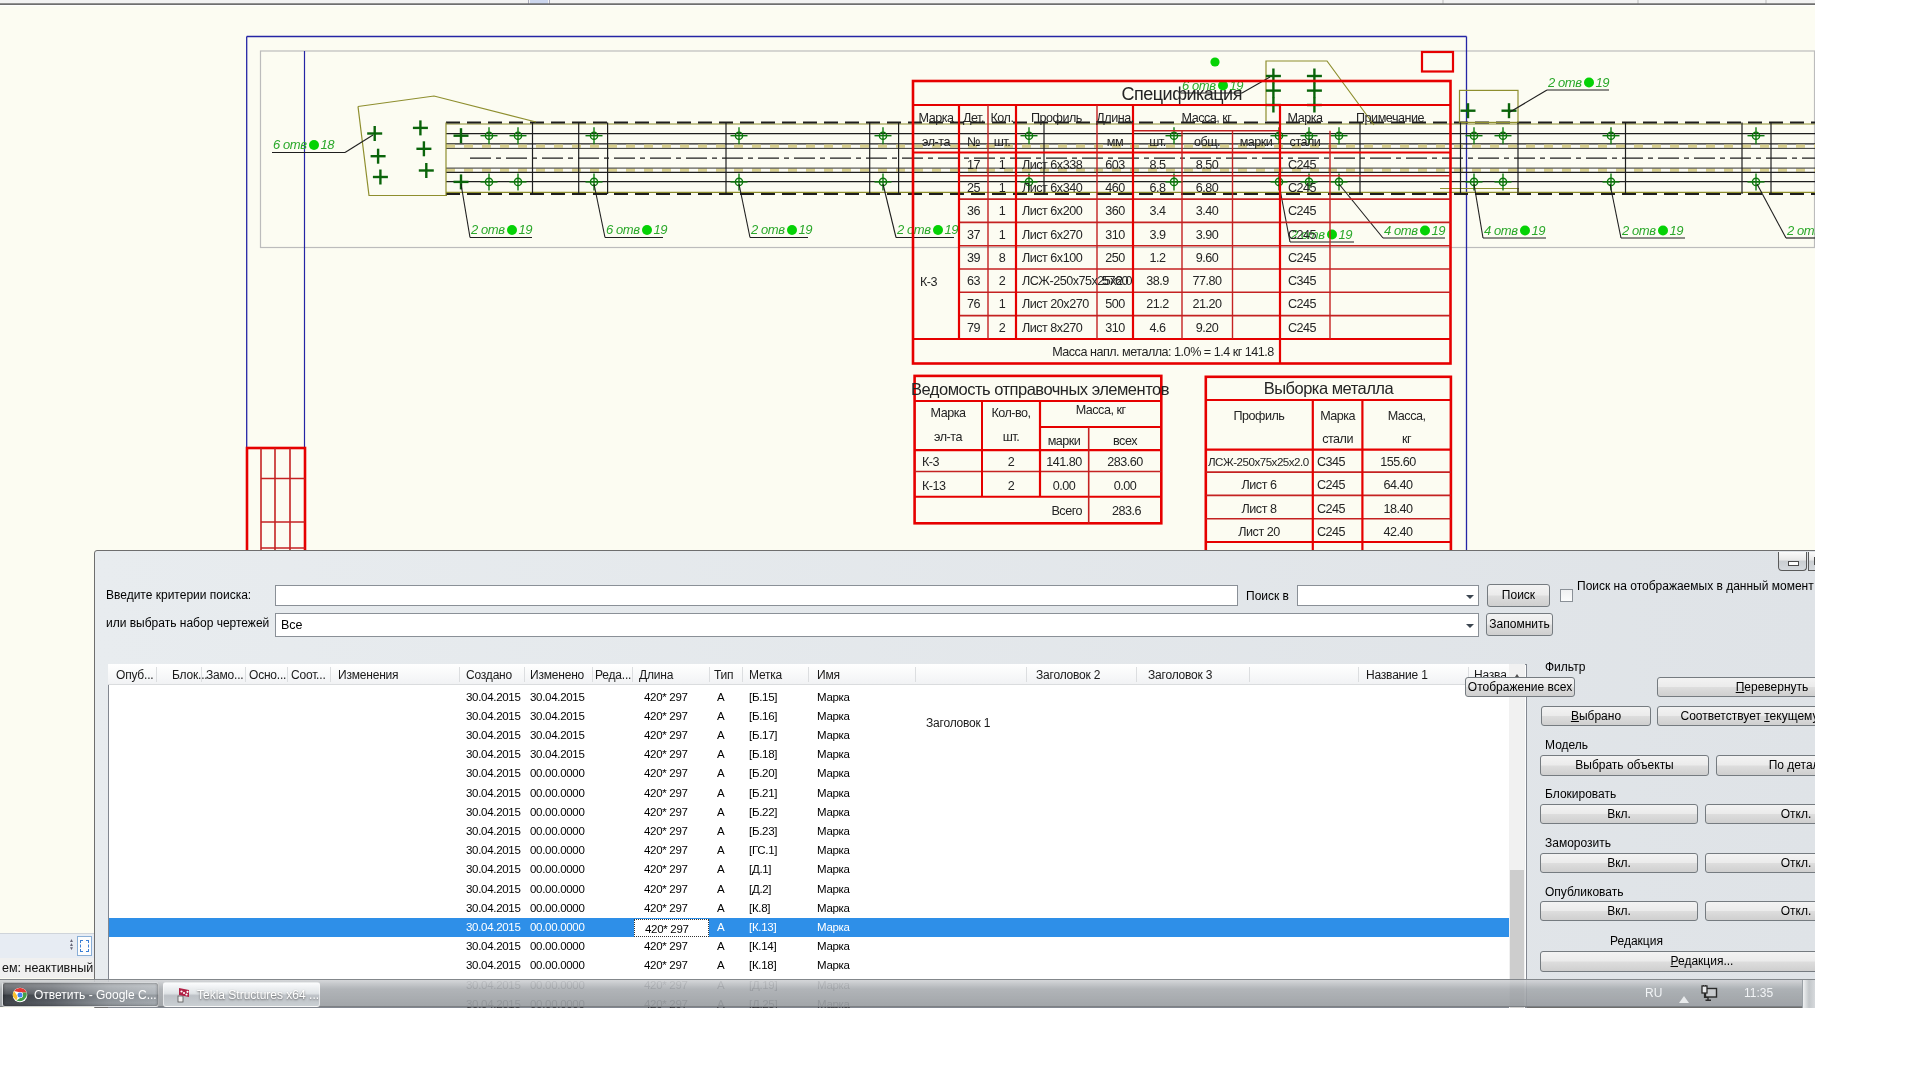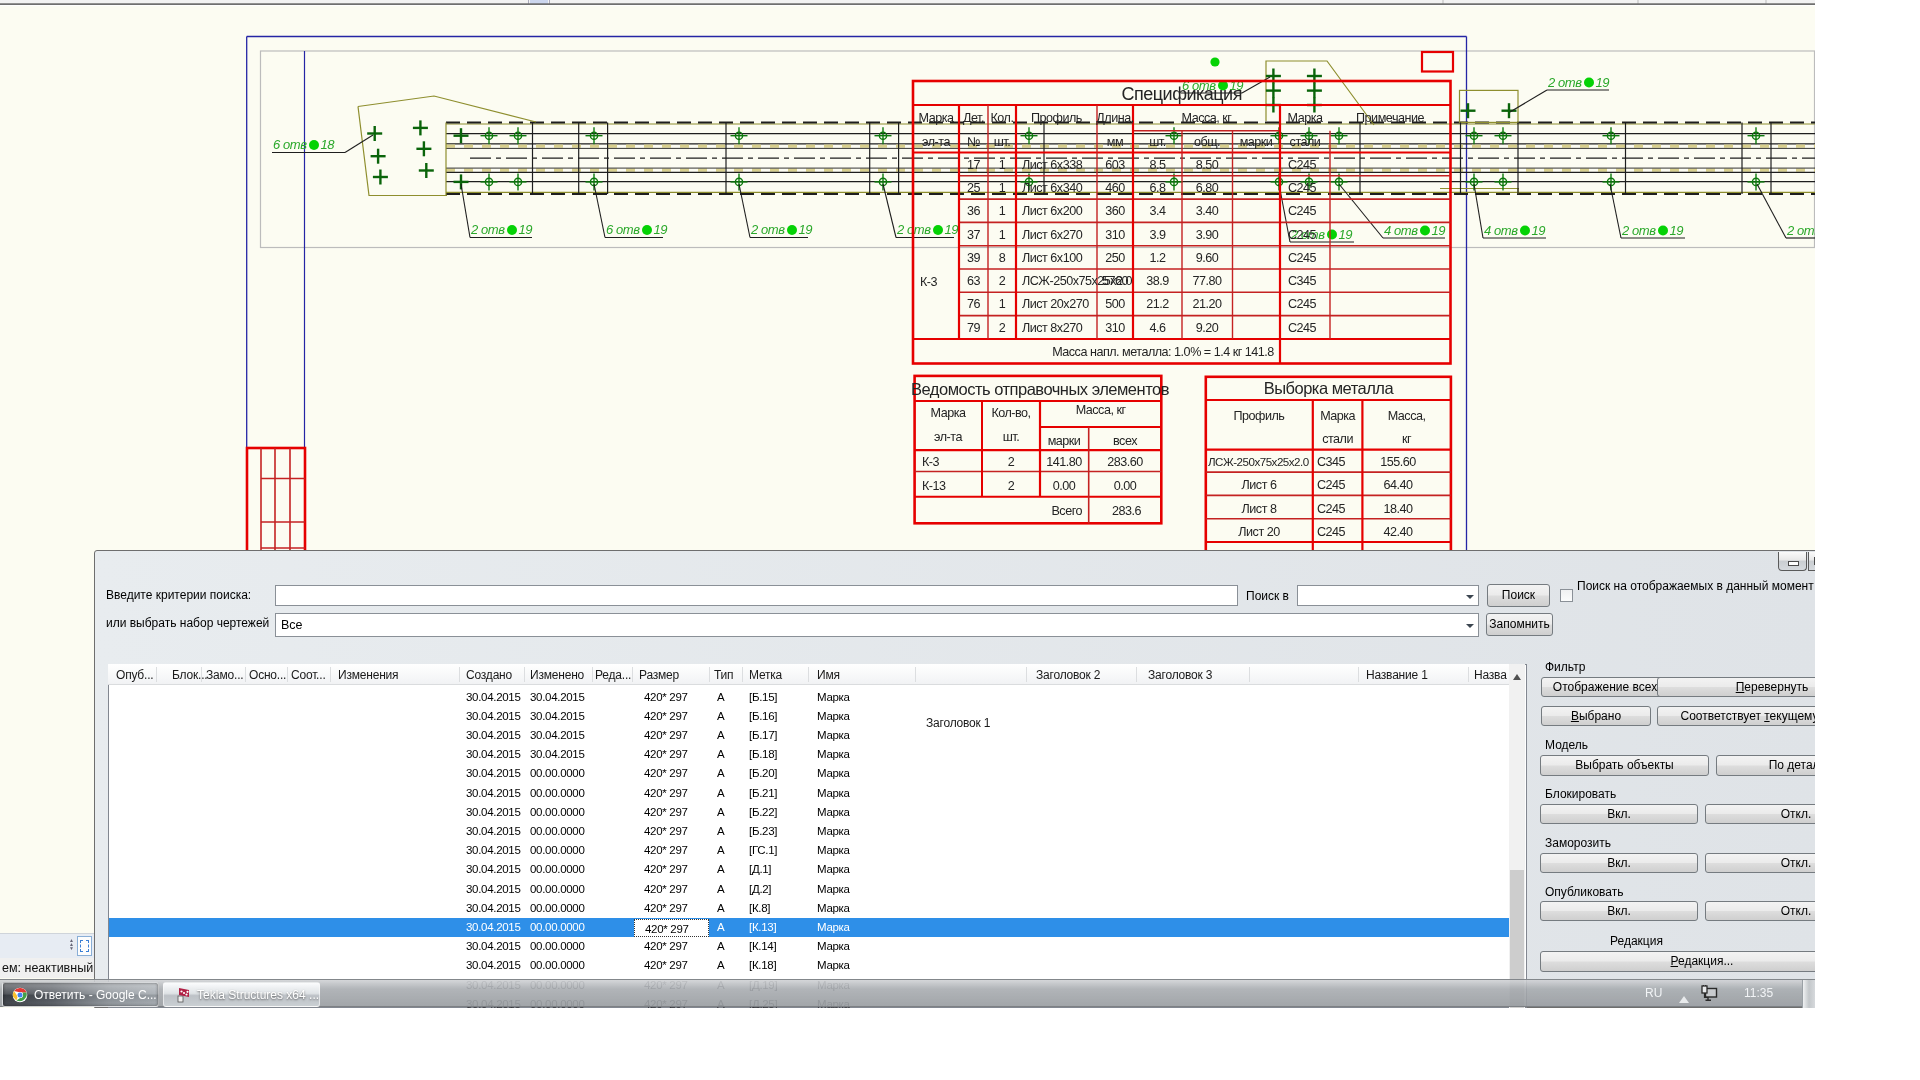--- a/index.html
+++ b/index.html
@@ -562,21 +562,21 @@
 <div class="hsep" style="left:1468px;"></div>
 <div class="htxt" style="left:116px;">Опуб...</div>
 <div class="htxt" style="left:160px;margin-left:12px;">Блок...</div>
 <div class="htxt" style="left:206px;">Замо...</div>
 <div class="htxt" style="left:249px;">Осно...</div>
 <div class="htxt" style="left:291px;">Соот...</div>
 <div class="htxt" style="left:338px;">Изменения</div>
 <div class="htxt" style="left:466px;">Создано</div>
 <div class="htxt" style="left:530px;">Изменено</div>
 <div class="htxt" style="left:595px;">Реда...</div>
-<div class="htxt" style="left:639px;">Размер</div>
+<div class="htxt" style="left:639px;">Длина</div>
 <div class="htxt" style="left:714px;">Тип</div>
 <div class="htxt" style="left:749px;">Метка</div>
 <div class="htxt" style="left:817px;">Имя</div>
 <div class="htxt" style="left:926px;margin-top:48px;">Заголовок 1</div>
 <div class="htxt" style="left:1036px;">Заголовок 2</div>
 <div class="htxt" style="left:1148px;">Заголовок 3</div>
 <div class="htxt" style="left:1366px;">Название 1</div>
 <div class="htxt" style="left:1474px;">Назва</div>
 <div class="lrow" style="top:687.6px;">
         <span class="c1">30.04.2015</span>
@@ -714,21 +714,21 @@
         <span class="c3">420* 297</span>
         <span class="c4">А</span>
         <span class="c5">[Д.25]</span>
         <span class="c6">Марка</span>
       </div>
 <div id="sbar"></div>
 <div style="position:absolute;left:1509px;top:664px;width:16px;height:344px;background:#f1f1f1;"></div>
 <div style="position:absolute;left:1512.5px;top:670px;width:0;height:0;border:4.5px solid transparent;border-bottom:6px solid #505050;"></div>
 <div style="position:absolute;left:1510px;top:870px;width:14px;height:138px;background:#cdcdcd;"></div>
 <div class="lbl" style="left:1545px;top:660px;">Фильтр</div>
-<div class="btn" style="left:1541px;top:677px;width:128px;height:20px;line-height:18px;">Отображение всех</div>
+<div class="btn" style="left:1465px;top:677px;width:110px;height:20px;line-height:18px;">Отображение всех</div>
 <div class="btn" style="left:1657px;top:677px;width:230px;height:20px;line-height:18px;"><u>П</u>еревернуть</div>
 <div class="btn" style="left:1541px;top:706px;width:110px;height:20px;line-height:18px;"><u>В</u>ыбрано</div>
 <div class="btn" style="left:1657px;top:706px;width:230px;height:20px;line-height:18px;">Соответствует <u>т</u>екущему модели</div>
 <div class="lbl" style="left:1545px;top:738px;">Модель</div>
 <div class="btn" style="left:1540px;top:755px;width:169px;height:21px;line-height:19px;">Выбрать объекты</div>
 <div class="btn" style="left:1716px;top:755px;width:171px;height:21px;line-height:19px;">По деталям</div>
 <div class="lbl" style="left:1545px;top:787px;">Блокировать</div>
 <div class="btn" style="left:1540px;top:804px;width:158px;height:20px;line-height:18px;">Вкл.</div>
 <div class="btn" style="left:1705px;top:804px;width:182px;height:20px;line-height:18px;">Откл.</div>
 <div class="lbl" style="left:1545px;top:836px;">Заморозить</div>

